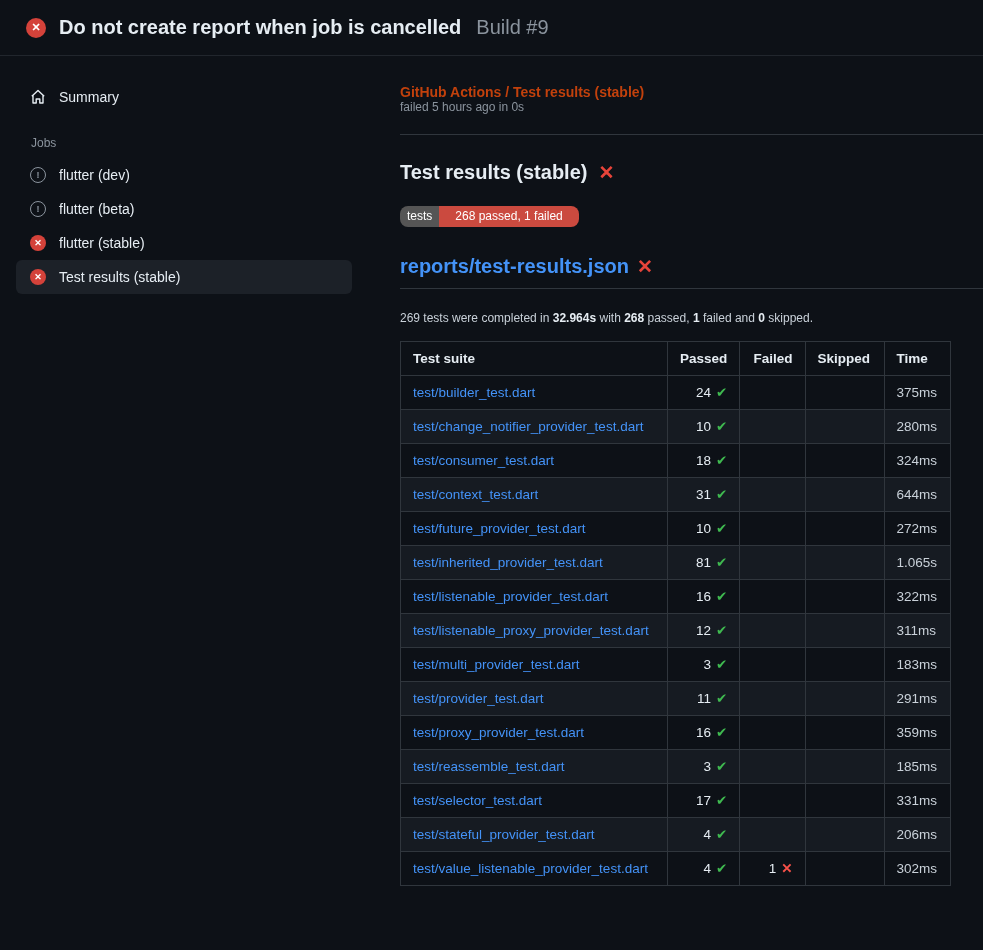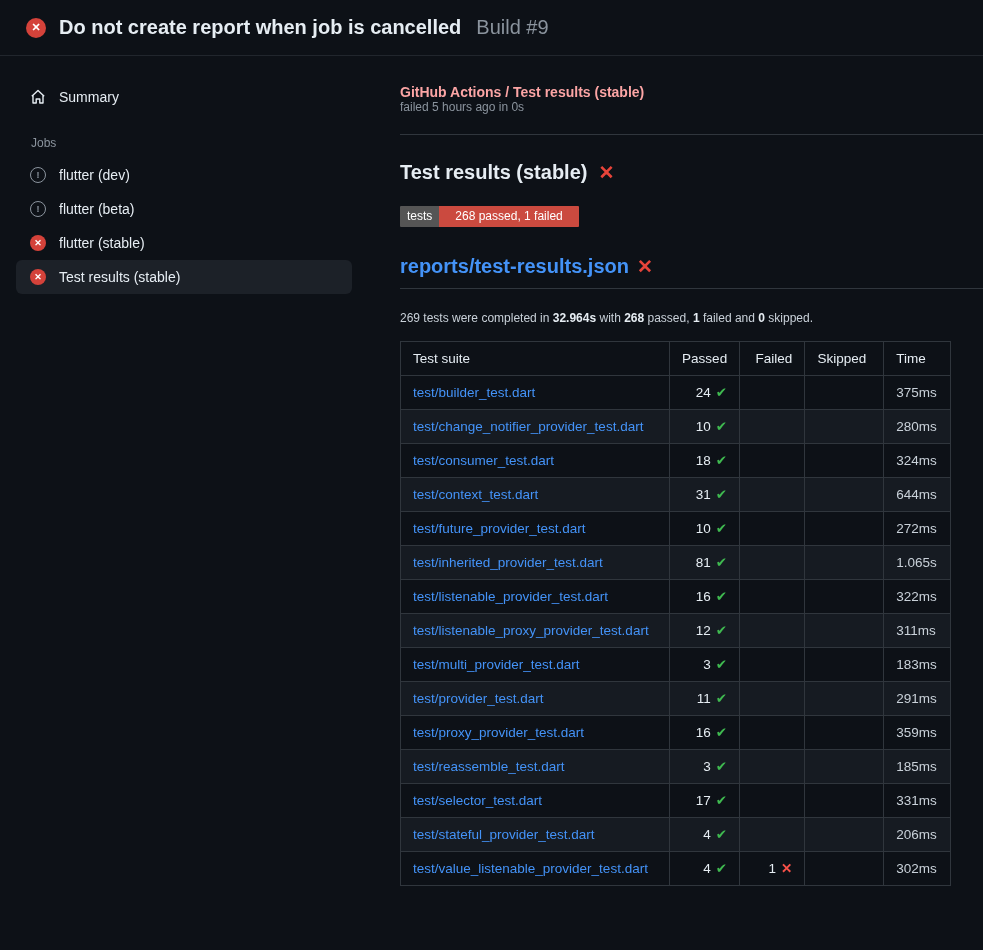--- a/index.html
+++ b/index.html
@@ -38,36 +38,36 @@
     display:flex; align-items:center; gap:13px;
     padding:9px 14px; border-radius:6px;
     font-size:14px; color:#e6edf3; cursor:pointer;
   }
   .side-item.selected { background:#1c2128; }
   .jobs-label { color:#8b949e; font-size:12px; margin:22px 0 8px 15px; }
   .home-icon svg { display:block; }
 
   
   .main { flex:1; min-width:0; padding:28px 32px 0 24px; }
-  .breadcrumb { font-size:14px; font-weight:700; color:#fca5a5; }
+  .breadcrumb { font-size:14px; font-weight:700; color:#c2410c; }
   .status-line { font-size:12px; color:#8b949e; }
   .rule {
     border:none; border-top:1px solid #30363d;
     margin:20px -32px 0 0;
   }
   .section-heading {
     display:flex; align-items:center; gap:11px;
     margin-top:26px; font-size:20px; font-weight:700;
   }
   .x-mark { color:#e8443a; font-size:19px; font-weight:700; line-height:1; }
 
   .badge {
     display:inline-flex; margin-top:22px;
     font-size:12px; line-height:1; color:#ffffff;
-    border-radius:1px; overflow:hidden;
+    border-radius:8px; overflow:hidden;
   }
   .badge-label { background:#555555; padding:4px 7px 5px; }
   .badge-value { background:#cb4a3f; padding:4px 16px 5px; }
 
   .report-heading-wrap {
     margin:28px -32px 0 0;
     padding-bottom:10px;
     border-bottom:1px solid #30363d;
   }
   .report-heading { display:flex; align-items:center; gap:8px; font-size:20px; font-weight:700; }
@@ -75,21 +75,21 @@
 
   .summary-line { margin-top:22px; font-size:12px; color:#c9d1d9; }
   .summary-line strong { color:#e6edf3; font-weight:700; }
 
   
   table.results {
     border-collapse:collapse; margin-top:16px;
     font-size:13.5px; line-height:19px;
   }
   .results th, .results td { border:1px solid #30363d; padding:7px 12px; }
-  .results th { font-weight:400; text-align:left; color:#e6edf3; white-space:nowrap; }
+  .results th { font-weight:700; text-align:left; color:#e6edf3; white-space:nowrap; }
   .results th.num-col { text-align:right; }
   .results tbody tr:nth-child(even) { background:#161b22; }
   .results col.c-suite { width:271px; }
   .results col.c-passed { width:68px; }
   .results col.c-failed { width:66px; }
   .results col.c-skipped { width:80px; }
   .results col.c-time { width:67px; }
   .suite-cell a { color:#4493f8; text-decoration:none; cursor:pointer; }
   .num-cell { text-align:right; white-space:nowrap; }
   .check-icon { color:#3fb950; margin-left:5px; }

